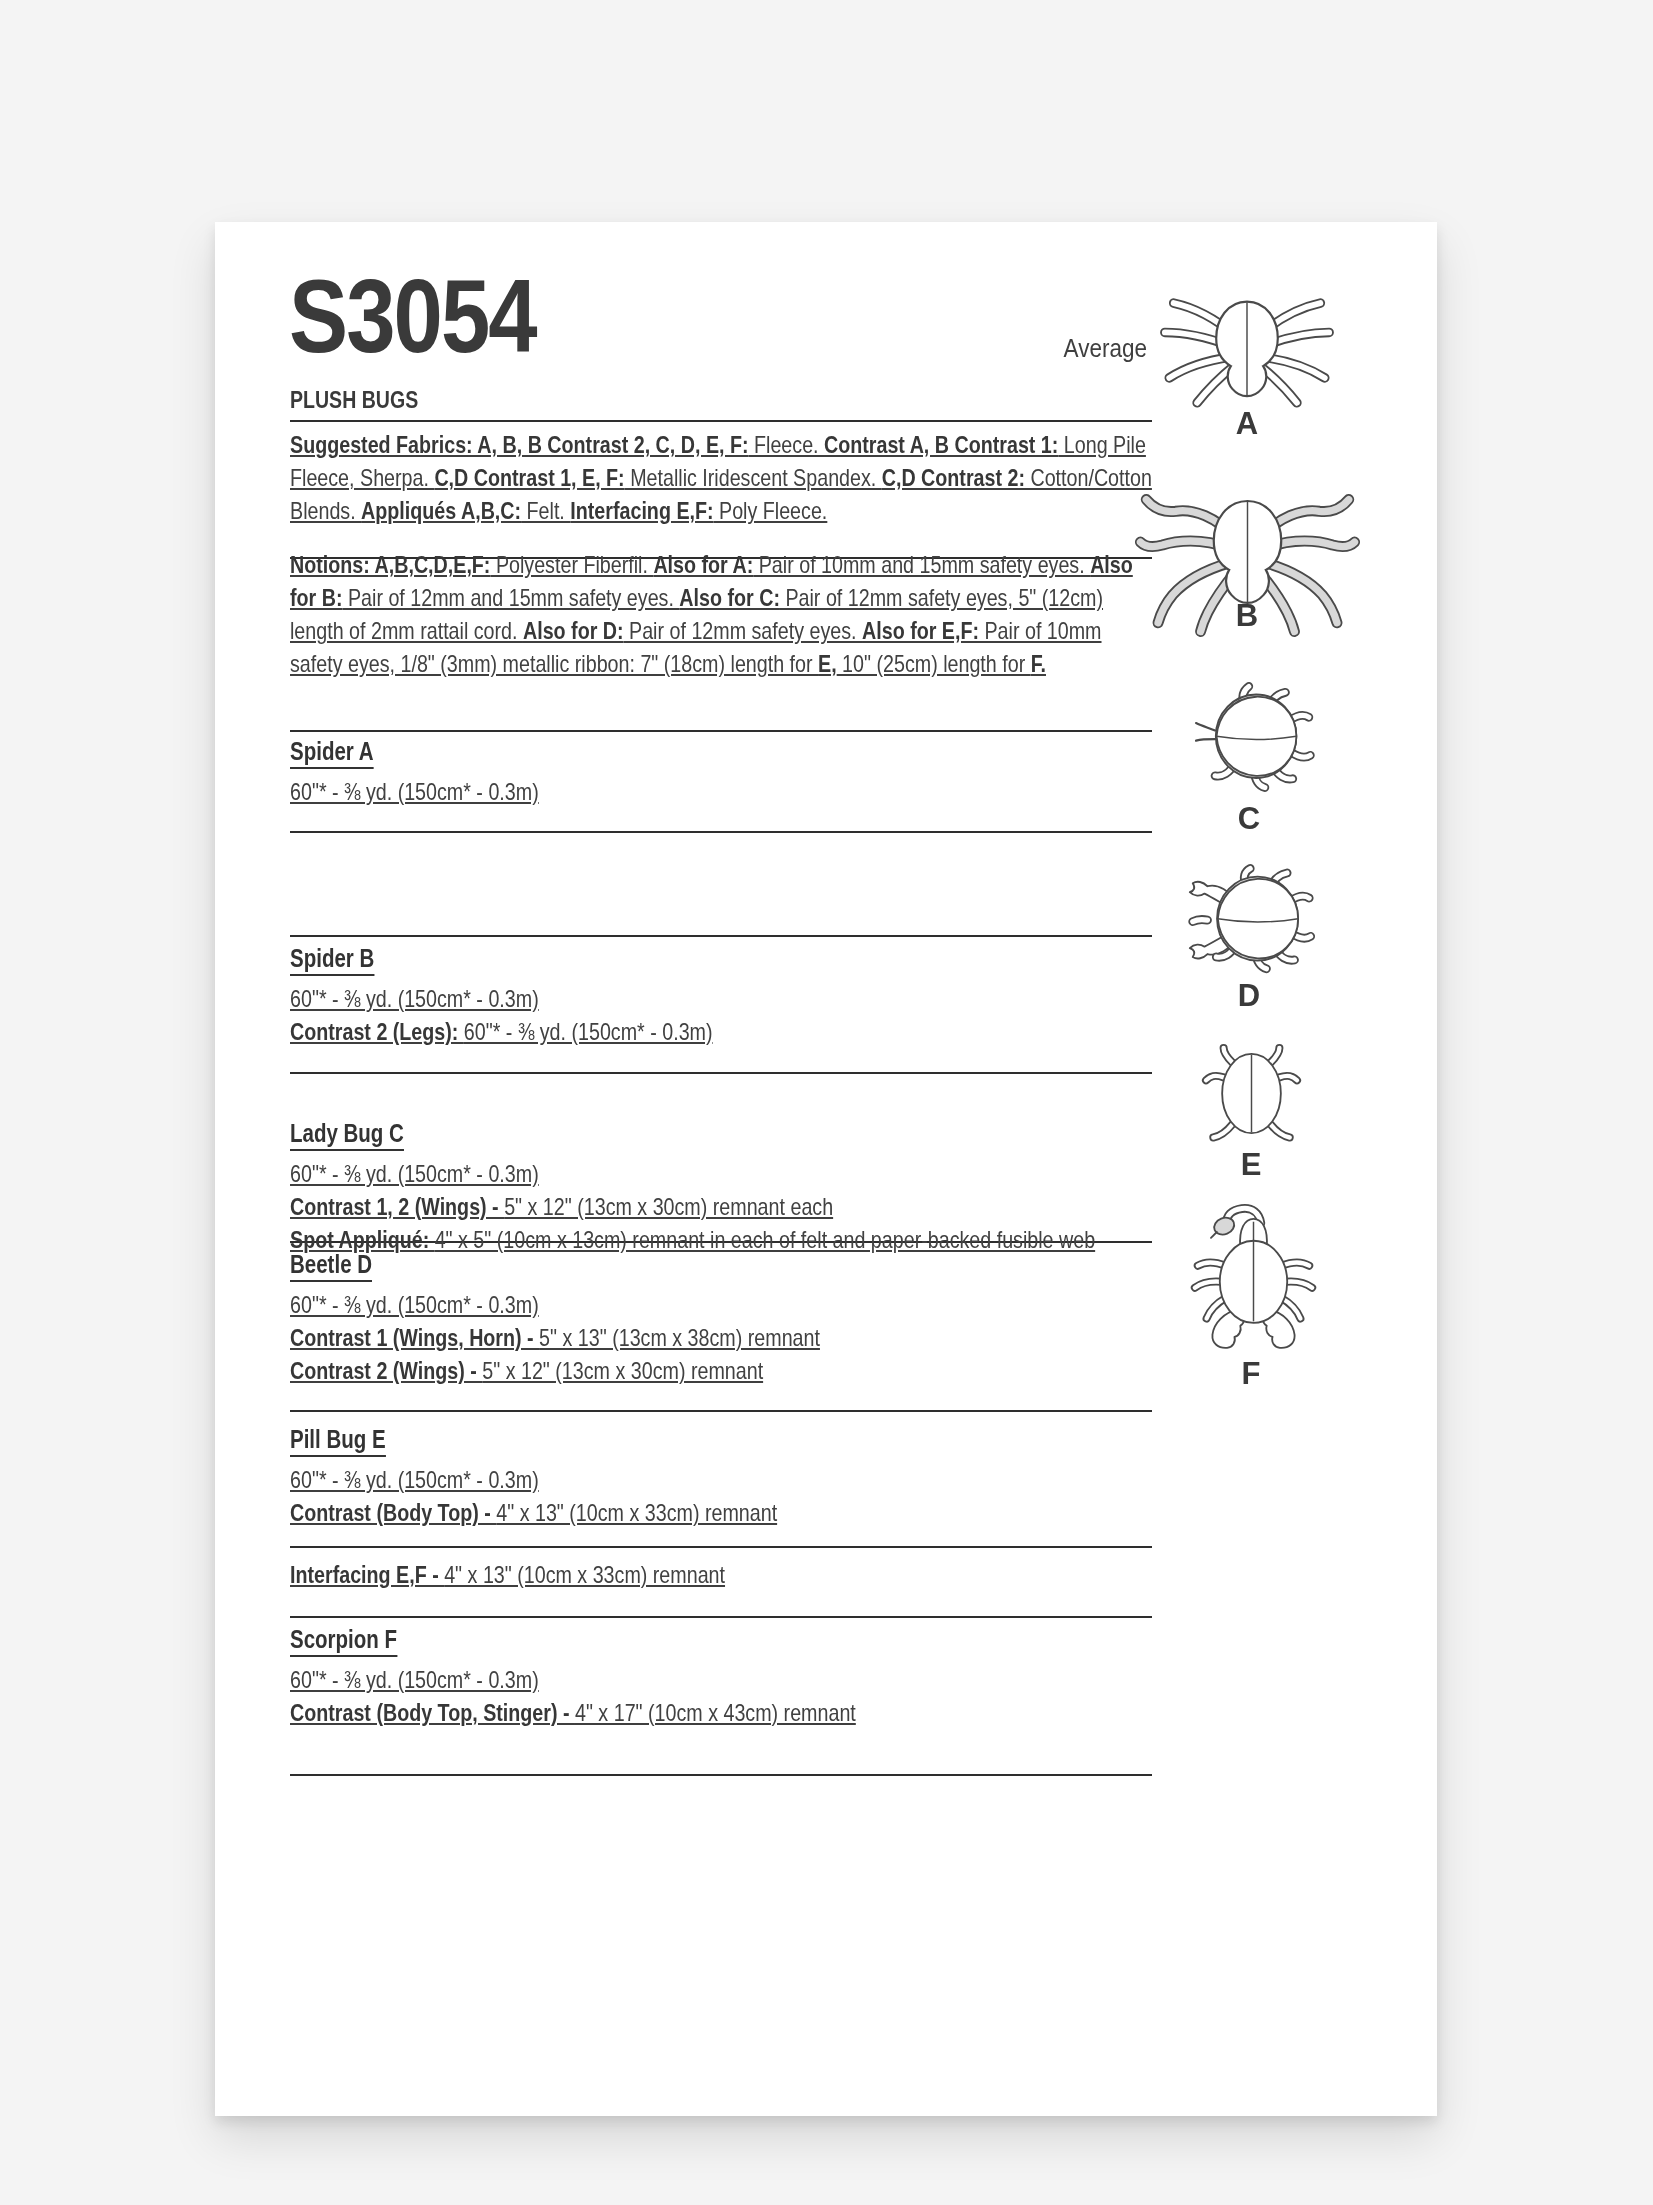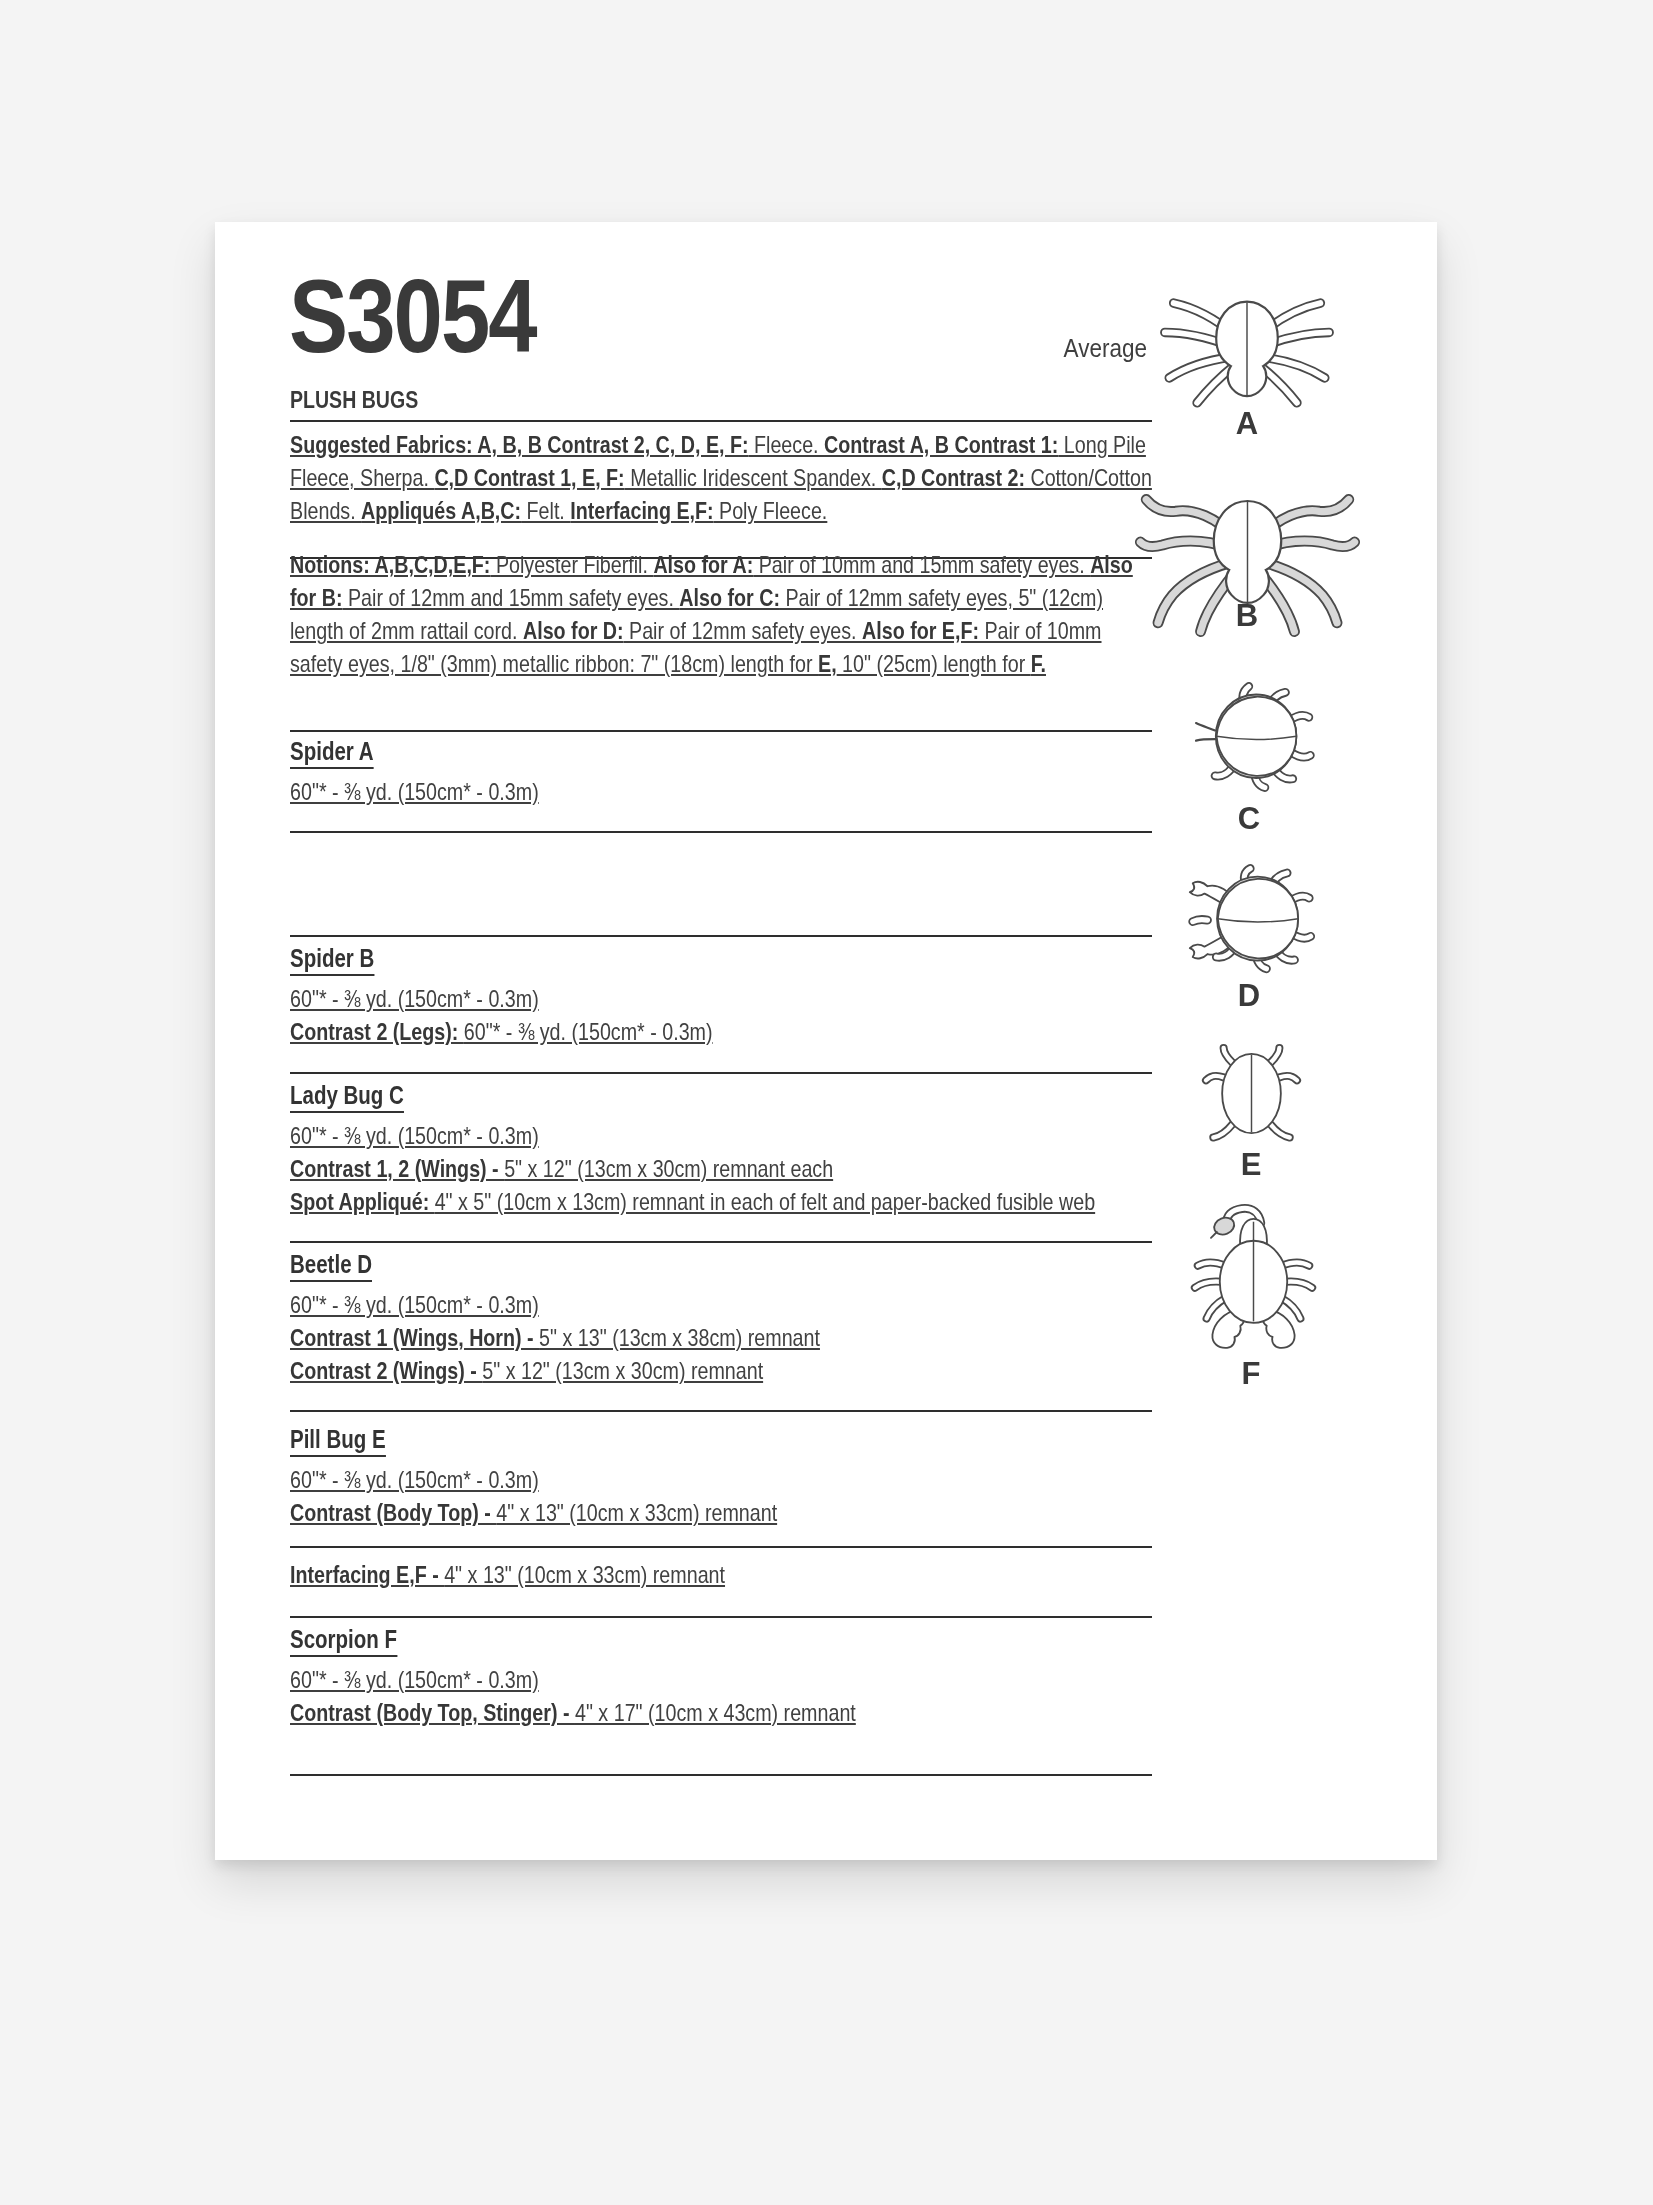--- a/index.html
+++ b/index.html
@@ -3,21 +3,21 @@
 <meta charset="utf-8">
 <style>
   html,body{margin:0;padding:0;}
   body{
     width:1654px;height:2205px;position:relative;overflow:hidden;
     background:#f4f4f4;
     font-family:"Liberation Sans", sans-serif;
     color:#3f3f3f;
   }
   .sheet{
-    position:absolute;left:215px;top:222px;width:1222px;height:1638px;
+    position:absolute;left:215px;top:222px;width:1222px;height:1894px;
     background:#ffffff;
     box-shadow:0 5.9px 11.8px rgba(0,0,0,.10), 0 22px 44px rgba(0,0,0,.12);
   }
   .title{
     position:absolute;left:74px;top:43px;margin:0;
     font-size:103px;font-weight:bold;letter-spacing:-2.2px;color:#3a3a3a;
     transform:scaleX(.86);transform-origin:0 0;white-space:nowrap;line-height:1;
   }
   .subtitle{
     position:absolute;left:75px;top:165px;
@@ -96,21 +96,21 @@
 
 
   <div class="tblock" style="top:722px">
     <div class="cx">
       <span class="hd">Spider B</span>
       <div class="ln" style="margin-top:5.9px"><span>60"* - ⅜ yd. (150cm* - 0.3m)</span></div>
       <div class="ln"><span class="b">Contrast 2 (Legs): </span><span>60"* - ⅜ yd. (150cm* - 0.3m)</span></div>
     </div>
   </div>
 
-  <div class="tblock" style="top:859px">
+  <div class="tblock" style="top:897px">
     <div class="cx">
       <span class="hd">Lady Bug C</span>
       <div class="ln" style="margin-top:5.9px"><span>60"* - ⅜ yd. (150cm* - 0.3m)</span></div>
       <div class="ln"><span class="b">Contrast 1, 2 (Wings) - </span><span>5" x 12" (13cm x 30cm) remnant each</span></div>
       <div class="ln"><span class="b">Spot Appliqué: </span><span>4" x 5" (10cm x 13cm) remnant in each of felt and paper-backed fusible web</span></div>
     </div>
   </div>
 
   <div class="tblock" style="top:1028px">
     <div class="cx">

